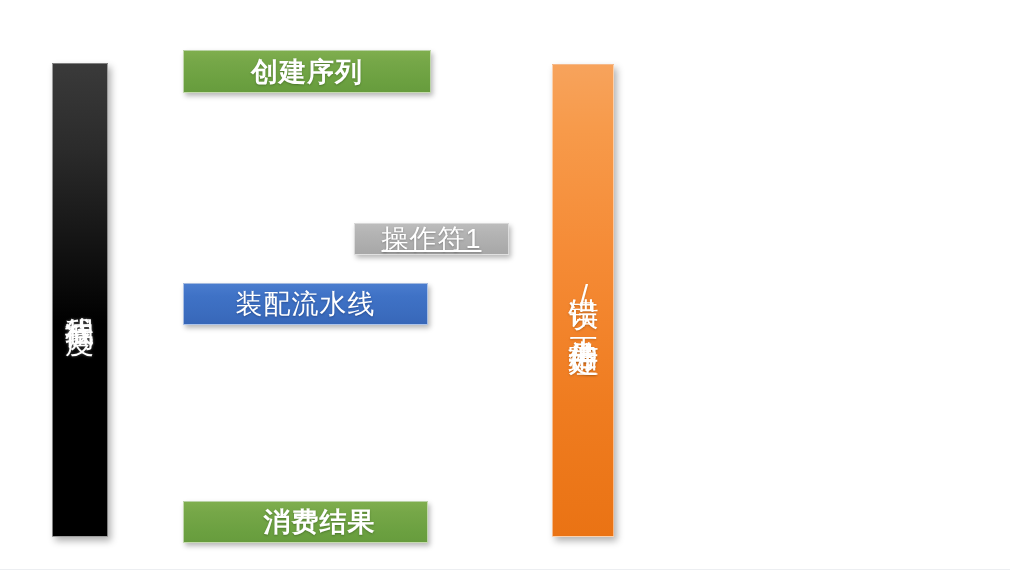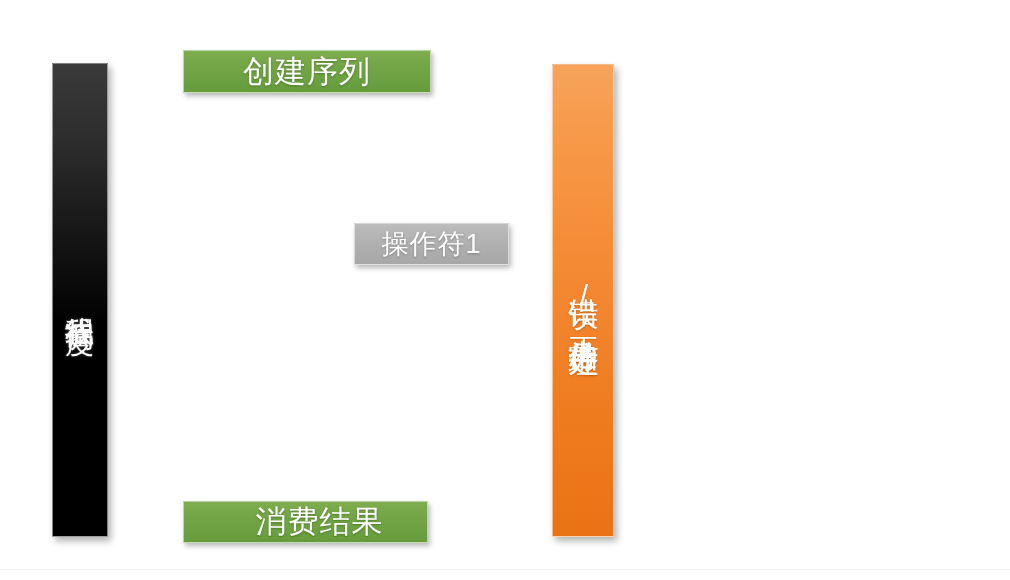--- a/index.html
+++ b/index.html
@@ -91,22 +91,23 @@
     align-items: center;
     justify-content: center;
     font-size: 30px;
     letter-spacing: 2px;
     text-shadow: 0 1px 2px rgba(120,60,0,0.35);
   }
 
   
   .green {
     background: linear-gradient(to bottom, #7fae4e 0%, #76a748 25%, #6ba040 75%, #679c3d 100%);
-    font-size: 31px;
+    font-size: 27px;
     text-shadow: 0 1px 2px rgba(40,70,20,0.45);
+    font-weight: bold;
   }
   #create-sequence-box {
     left: 183px;
     top: 50px;
     width: 248px;
     height: 43px;
   }
   #consume-result-box {
     left: 183px;
     top: 501px;
@@ -129,21 +130,22 @@
   
   .gray {
     background: linear-gradient(to bottom, #bcbcbc 0%, #b4b4b4 30%, #ababab 80%, #a8a8a8 100%);
     font-size: 27px;
     text-shadow: 0 1px 2px rgba(70,70,70,0.4);
   }
   #operator-1-box {
     left: 354px;
     top: 223px;
     width: 155px;
-    height: 42px;
+    height: 32px;
+    text-decoration: underline;
   }
   #operator-n-box {
     left: 354px;
     top: 353px;
     width: 155px;
     height: 42px;
   }
 
   
   #model-caption {
@@ -176,20 +178,23 @@
   </div>
 
   <div id="create-sequence-box" class="box green">
     <span>创建序列</span>
   </div>
 
   <div id="operator-1-box" class="box gray">
     <span>操作符1</span>
   </div>
 
+  <div id="assembly-line-box" class="box">
+    <span>装配流水线</span>
+  </div>
 
 
   <div id="consume-result-box" class="box green">
     <span>消费结果</span>
   </div>
 
   <div id="signal-bar" class="vbar">
     <span class="vtext">错误/正常信号处理</span>
   </div>
 

